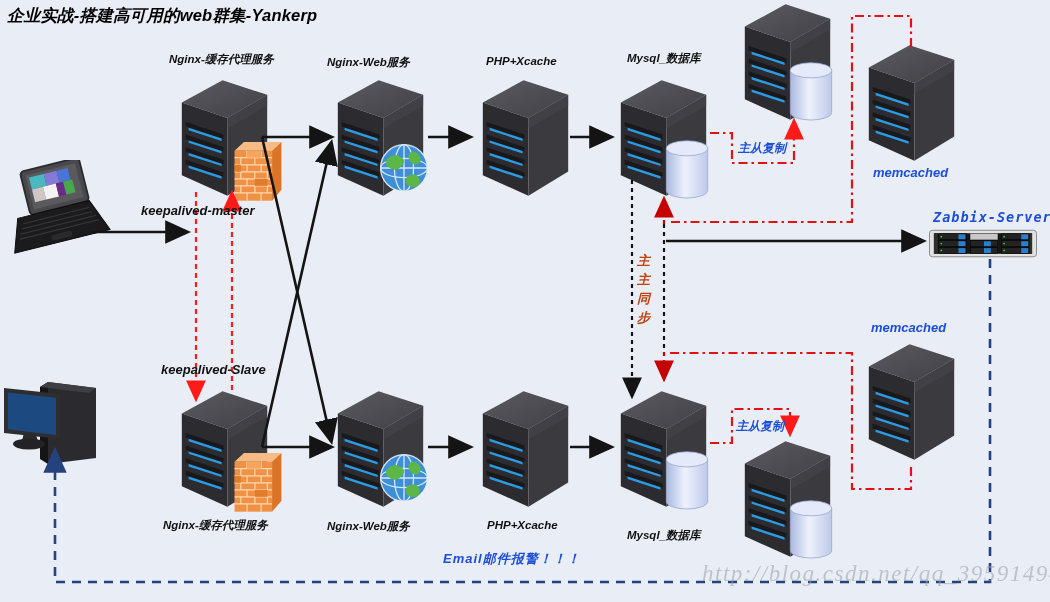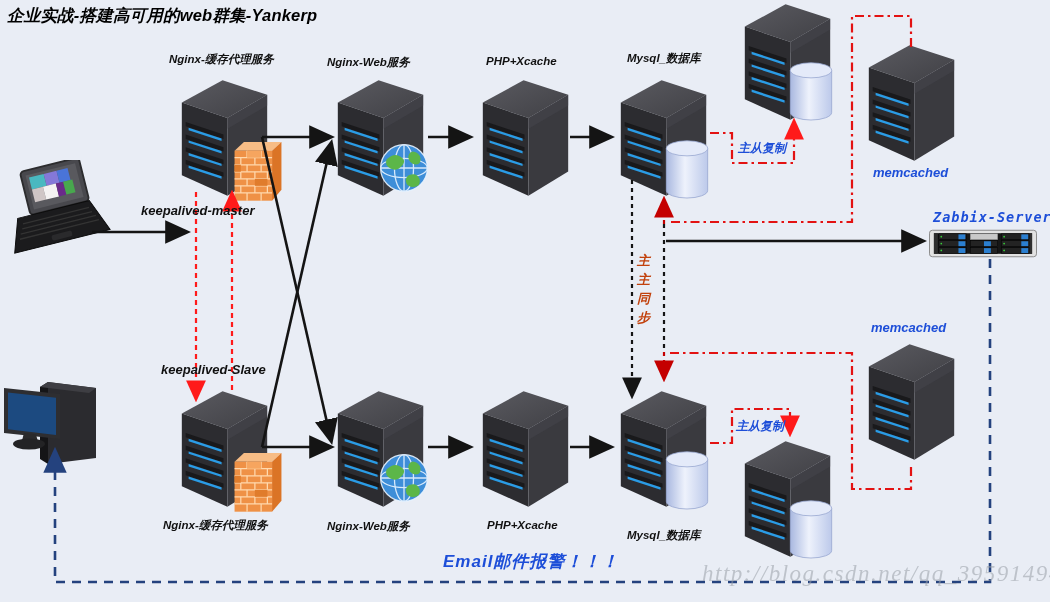--- a/index.html
+++ b/index.html
@@ -11,21 +11,21 @@
   }
   .abs{position:absolute;}
   .lbl{position:absolute;white-space:nowrap;font-weight:bold;color:#111;font-size:11.5px;}
   .lbl-big{font-size:13px;}
   .red{color:#1d4ed8;}
   .title{
     position:absolute;left:7px;top:5px;font-size:16.5px;font-weight:bold;color:#000;
     letter-spacing:0.2px;
   }
   .zabbix-lbl{font-family:"DejaVu Sans Mono",monospace;font-size:13.5px;letter-spacing:1px;}
-  .email-lbl{font-size:17px;letter-spacing:1px;}
+  .email-lbl{font-size:13px;letter-spacing:1px;}
   .vertical-lbl{
     position:absolute;width:16px;font-weight:bold;color:#c2410c;font-size:13px;
     line-height:19px;word-break:break-all;text-align:left;
   }
   .watermark{
     position:absolute;font-family:"Liberation Serif",serif;
     font-size:23px;color:#9aa0a8;opacity:0.55;letter-spacing:1.5px;white-space:nowrap;
   }
   svg{display:block;}
   #wires{position:absolute;left:0;top:0;z-index:30;pointer-events:none;}

